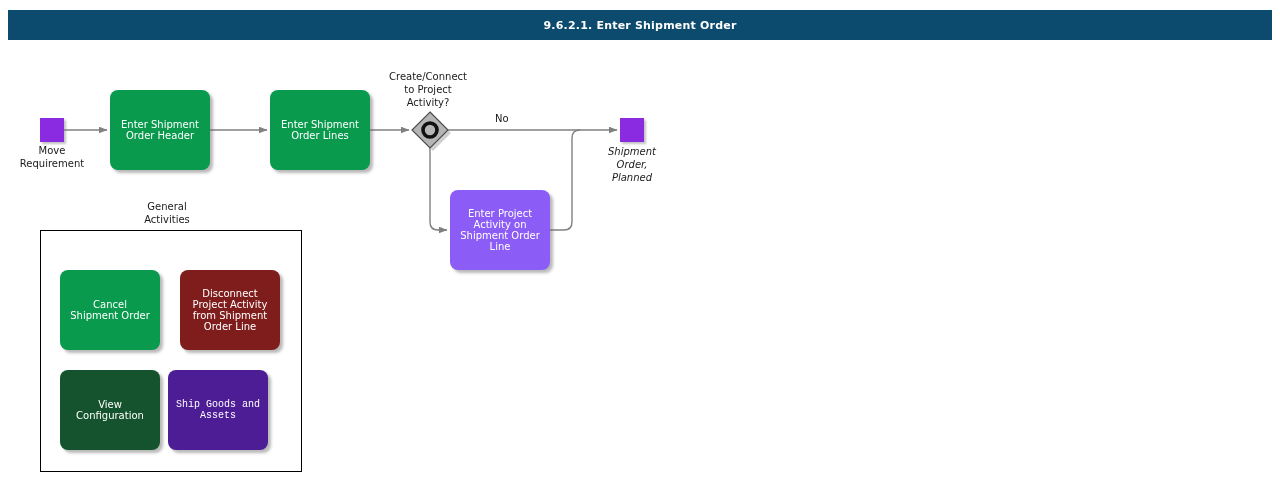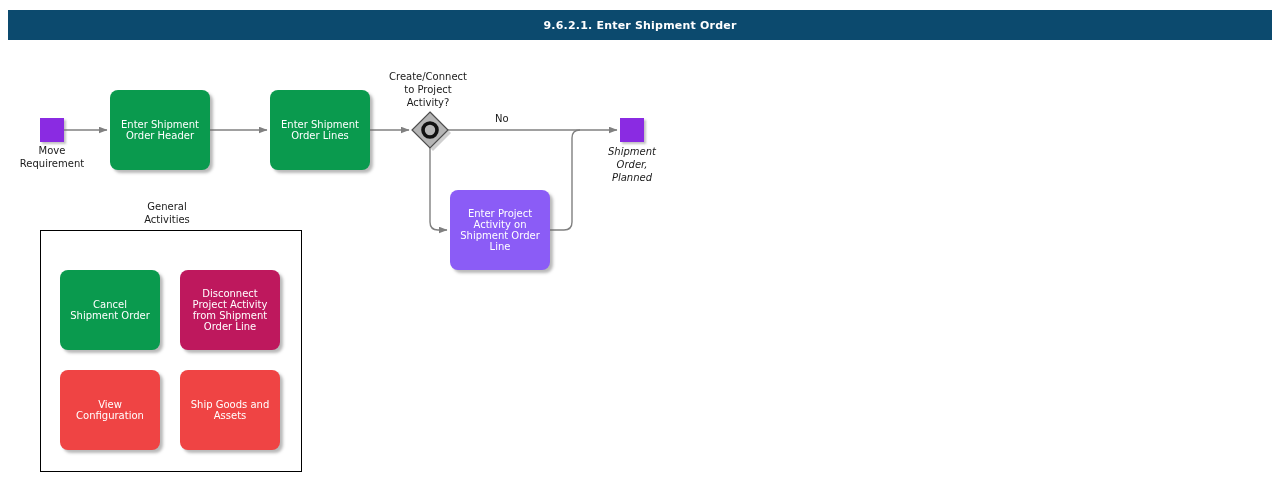--- a/index.html
+++ b/index.html
@@ -99,22 +99,22 @@
   <div class="flow-label" style="left:582px;top:145px;width:100px;font-style:italic;">Shipment
 Order,
 Planned</div>
 
   <div class="flow-label" style="left:117px;top:200px;width:100px;">General
 Activities</div>
   <div class="group-box"></div>
 
   <div class="activity" style="left:60px;top:270px;background:#0a9a4e;">Cancel
 Shipment Order</div>
-  <div class="activity" style="left:180px;top:270px;background:#be185d;">Disconnect
+  <div class="activity" style="left:180px;top:270px;background:#7f1d1d;">Disconnect
 Project Activity
 from Shipment
 Order Line</div>
-  <div class="activity" style="left:60px;top:370px;background:#ef4444;">View
+  <div class="activity" style="left:60px;top:370px;background:#14532d;">View
 Configuration</div>
-  <div class="activity" style="left:180px;top:370px;background:#ef4444;">Ship Goods and
+  <div class="activity" style="left:168px;top:370px;background:#4c1d95;font-family:Liberation Mono, monospace;">Ship Goods and
 Assets</div>
 
 </div>
 
 </body></html>

